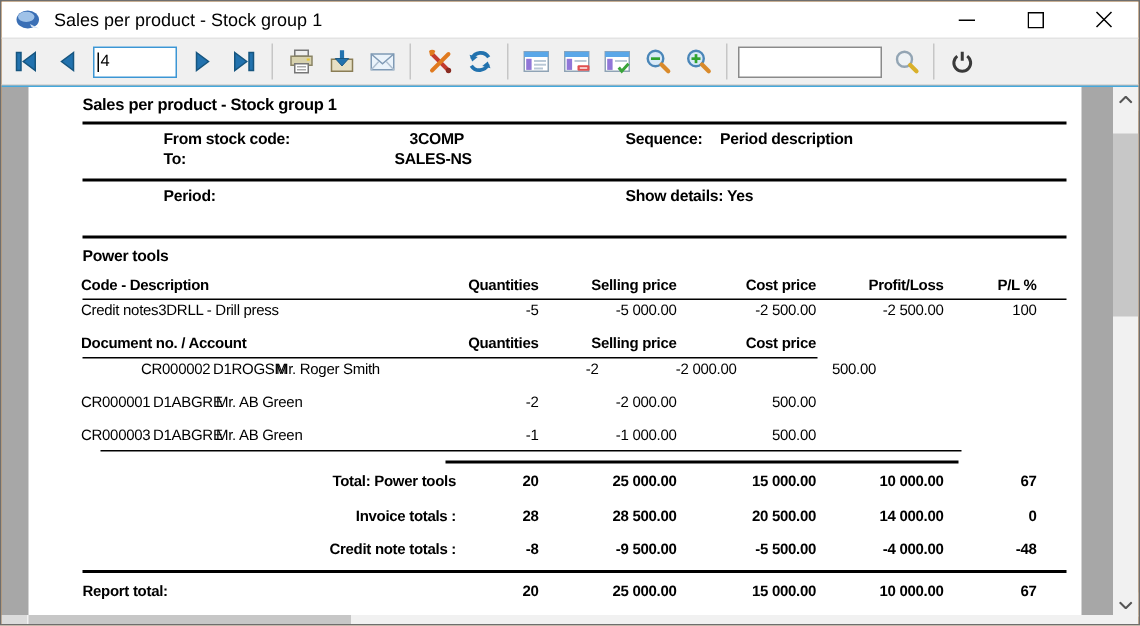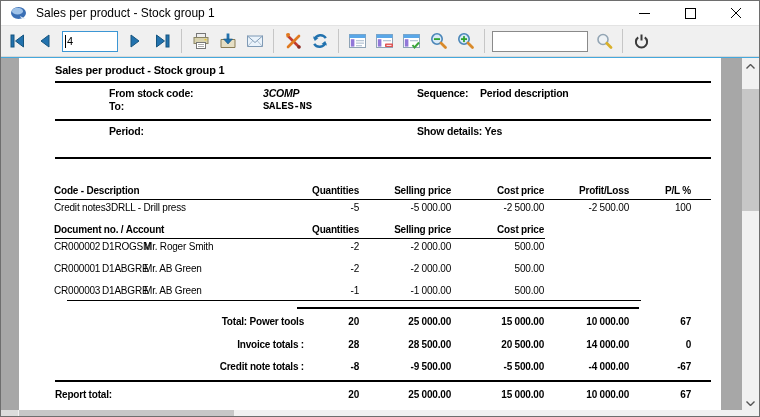--- a/index.html
+++ b/index.html
@@ -242,38 +242,41 @@
 
   <div class="viewport">
 
     <div class="page">
 
       <div class="r-abs rep-title" style="left:36px;top:6px;">Sales per product - Stock group 1</div>
       <div class="rule" style="left:36px;top:23px;width:656px;height:2px;"></div>
 
       <div class="r-row" style="top:29px;">
         <span class="cell param" style="left:42px;">From stock code:</span>
-        <span class="cell param" style="left:196px;font-style:italic;">3COMP</span>
+        <span class="cell param" style="left:206px;">3COMP</span>
         <span class="cell param" style="left:350px;">Sequence:</span>
         <span class="cell param" style="left:413px;">Period description</span>
       </div>
       <div class="r-row" style="top:42px;">
         <span class="cell param" style="left:42px;">To:</span>
-        <span class="cell param" style="left:196px;font-family:Liberation Mono, monospace;">SALES-NS</span>
+        <span class="cell param" style="left:196px;">SALES-NS</span>
       </div>
 
       <div class="rule" style="left:36px;top:61px;width:656px;height:2px;"></div>
 
       <div class="r-row" style="top:67px;">
         <span class="cell param" style="left:42px;">Period:</span>
         <span class="cell param" style="left:350px;">Show details: Yes</span>
       </div>
 
       <div class="rule" style="left:36px;top:99px;width:656px;height:2px;"></div>
 
+      <div class="r-row bold" style="top:107px;font-size:10.5px;">
+        <span class="cell" style="left:36px;">Power tools</span>
+      </div>
 
       <div class="r-row bold" style="top:127px;">
         <span class="cell col-desc">Code - Description</span>
         <span class="cell col-qty">Quantities</span>
         <span class="cell col-sell">Selling price</span>
         <span class="cell col-cost">Cost price</span>
         <span class="cell col-profit">Profit/Loss</span>
         <span class="cell col-pl">P/L %</span>
       </div>
       <div class="rule" style="left:36px;top:141px;width:656px;height:1px;"></div>
@@ -288,21 +291,21 @@
       </div>
 
       <div class="r-row bold" style="top:166px;">
         <span class="cell col-desc">Document no. / Account</span>
         <span class="cell col-qty">Quantities</span>
         <span class="cell col-sell">Selling price</span>
         <span class="cell col-cost">Cost price</span>
       </div>
       <div class="rule" style="left:36px;top:180px;width:490px;height:1px;"></div>
 
-      <div class="r-row" style="top:183px;">
+      <div class="r-row" style="top:183px;margin-left:40px;">
         <span class="cell col-doc">CR000002</span>
         <span class="cell col-acct">D1ROGSM</span>
         <span class="cell col-name">Mr. Roger Smith</span>
         <span class="cell col-qty">-2</span>
         <span class="cell col-sell">-2 000.00</span>
         <span class="cell col-cost">500.00</span>
       </div>
       <div class="r-row" style="top:205px;">
         <span class="cell col-doc">CR000001</span>
         <span class="cell col-acct">D1ABGRE</span>
@@ -338,21 +341,21 @@
         <span class="cell col-cost">20 500.00</span>
         <span class="cell col-profit">14 000.00</span>
         <span class="cell col-pl">0</span>
       </div>
       <div class="r-row bold" style="top:303px;">
         <span class="cell col-total-label">Credit note totals :</span>
         <span class="cell col-qty">-8</span>
         <span class="cell col-sell">-9 500.00</span>
         <span class="cell col-cost">-5 500.00</span>
         <span class="cell col-profit">-4 000.00</span>
-        <span class="cell col-pl">-67</span>
+        <span class="cell col-pl">-48</span>
       </div>
 
       <div class="rule" style="left:36px;top:322px;width:656px;height:2px;"></div>
 
       <div class="r-row bold" style="top:331px;">
         <span class="cell" style="left:36px;">Report total:</span>
         <span class="cell col-qty">20</span>
         <span class="cell col-sell">25 000.00</span>
         <span class="cell col-cost">15 000.00</span>
         <span class="cell col-profit">10 000.00</span>

